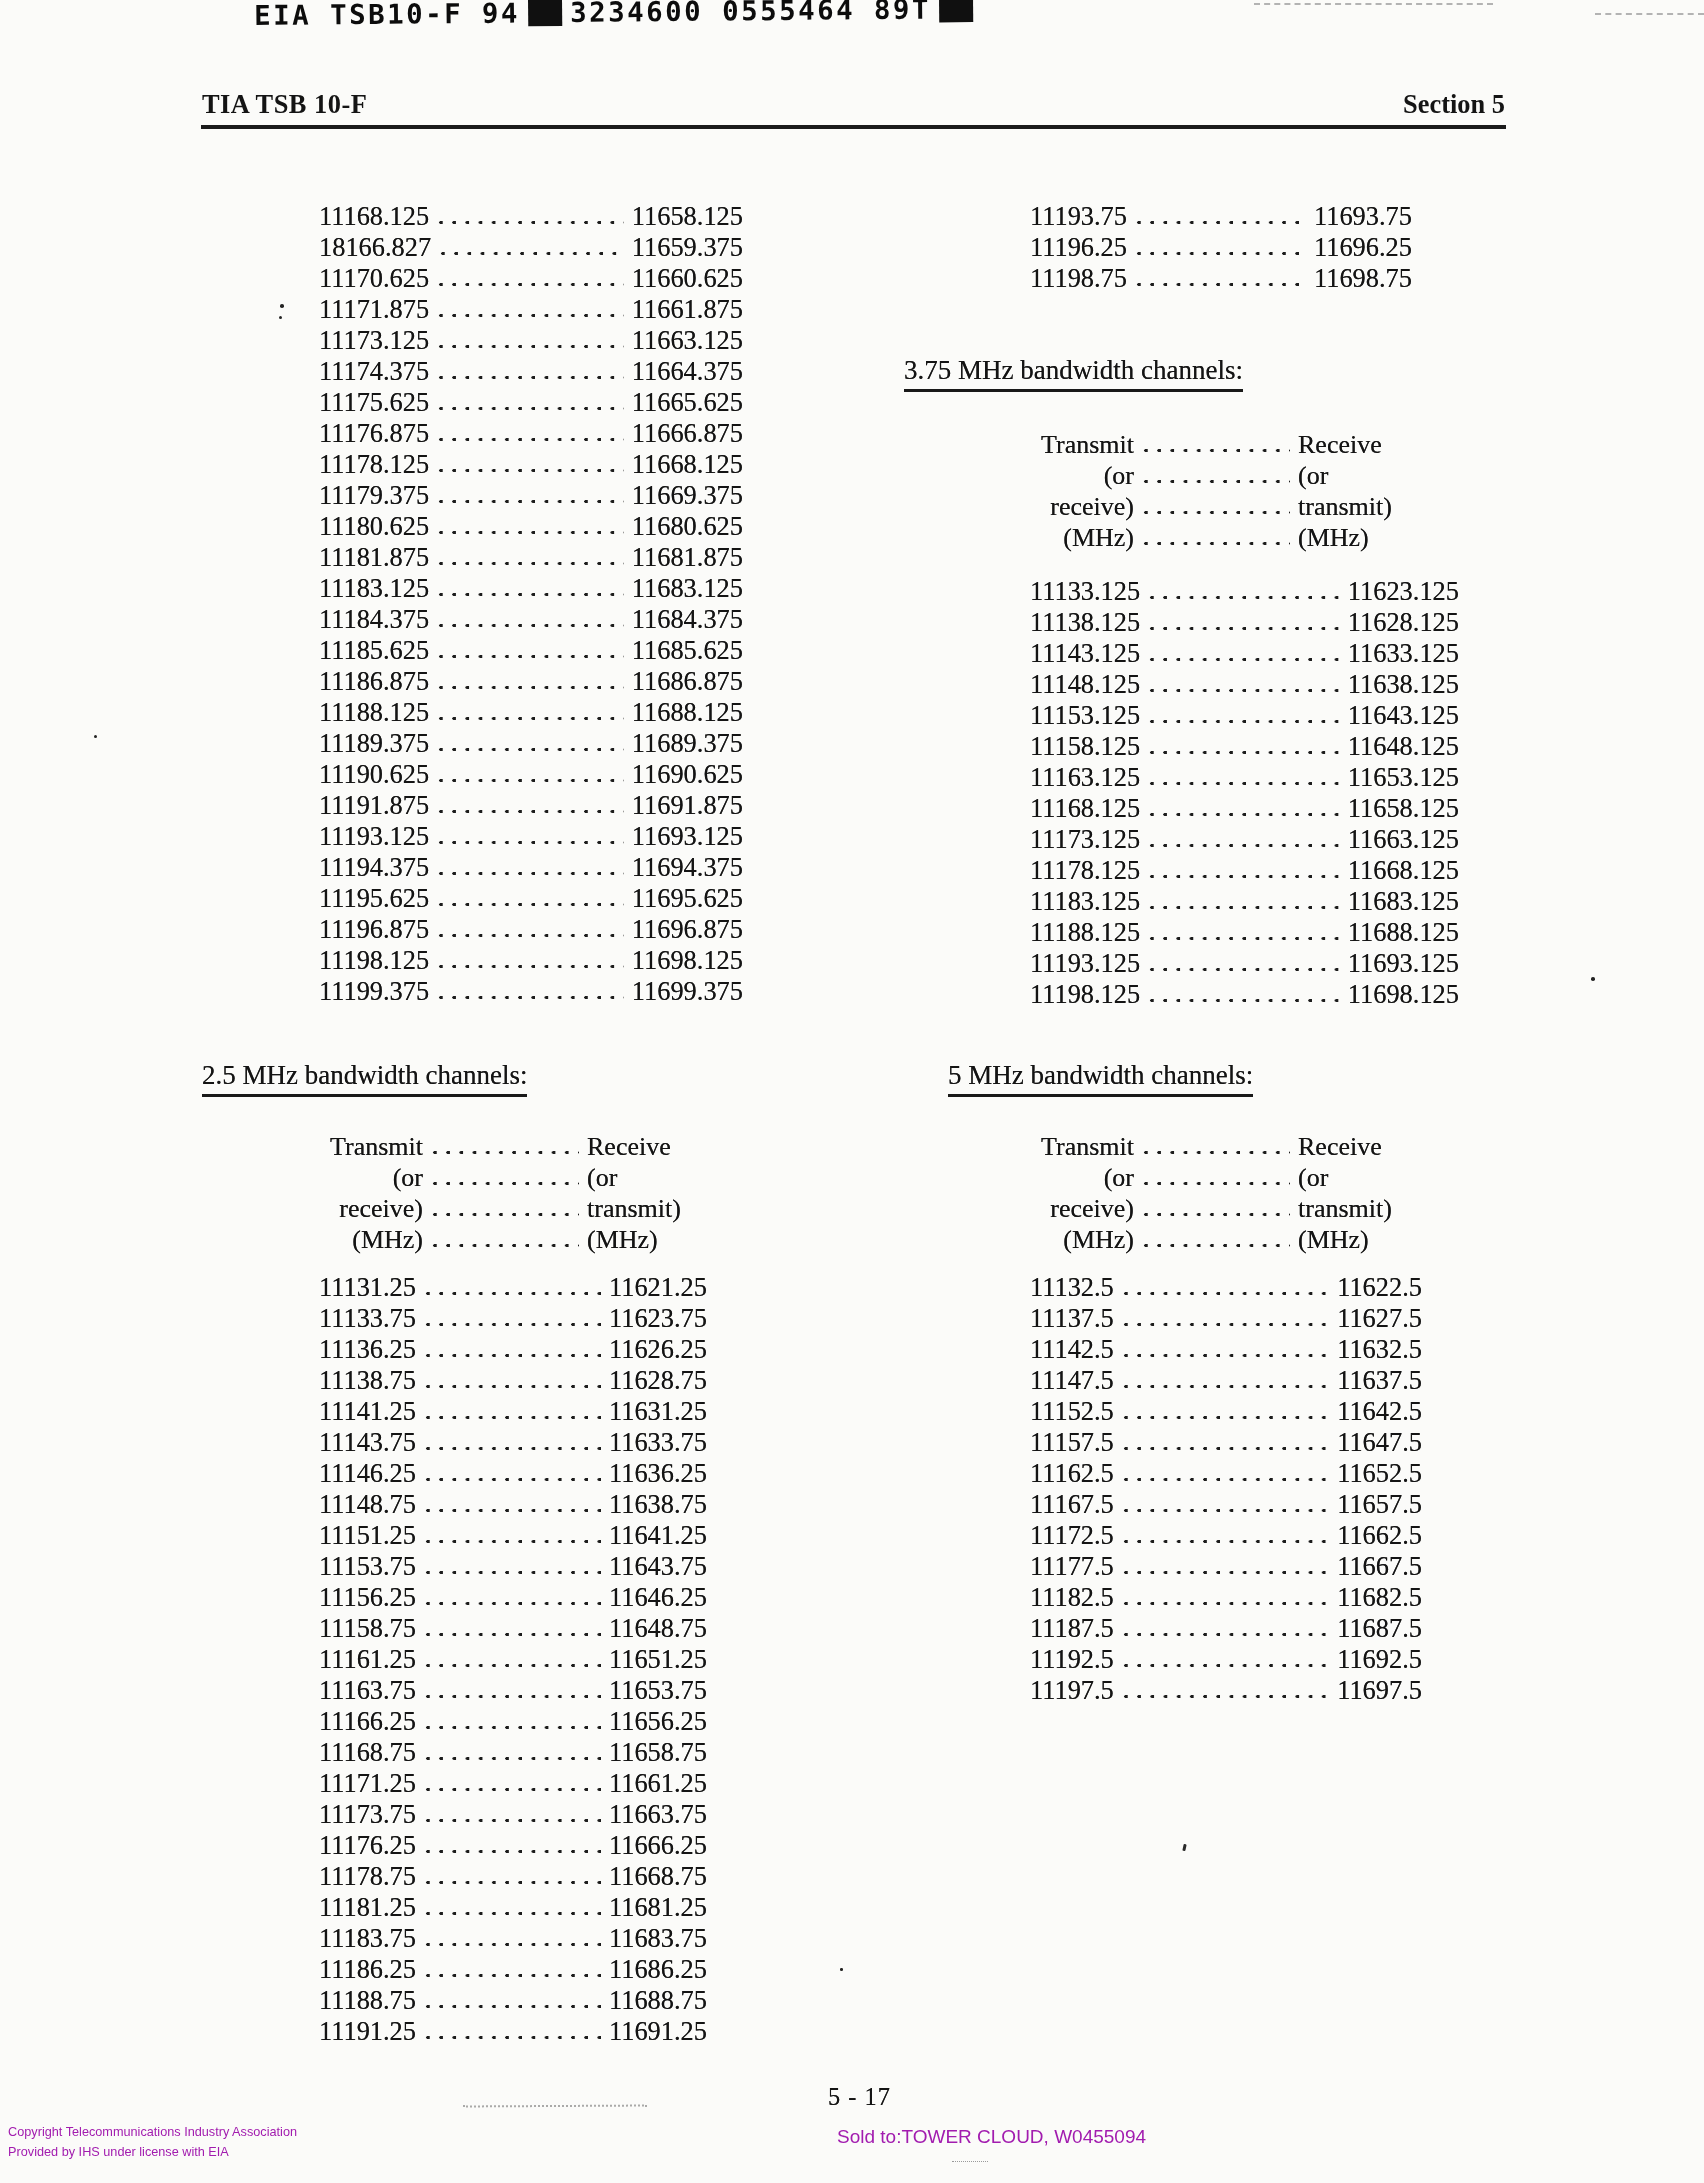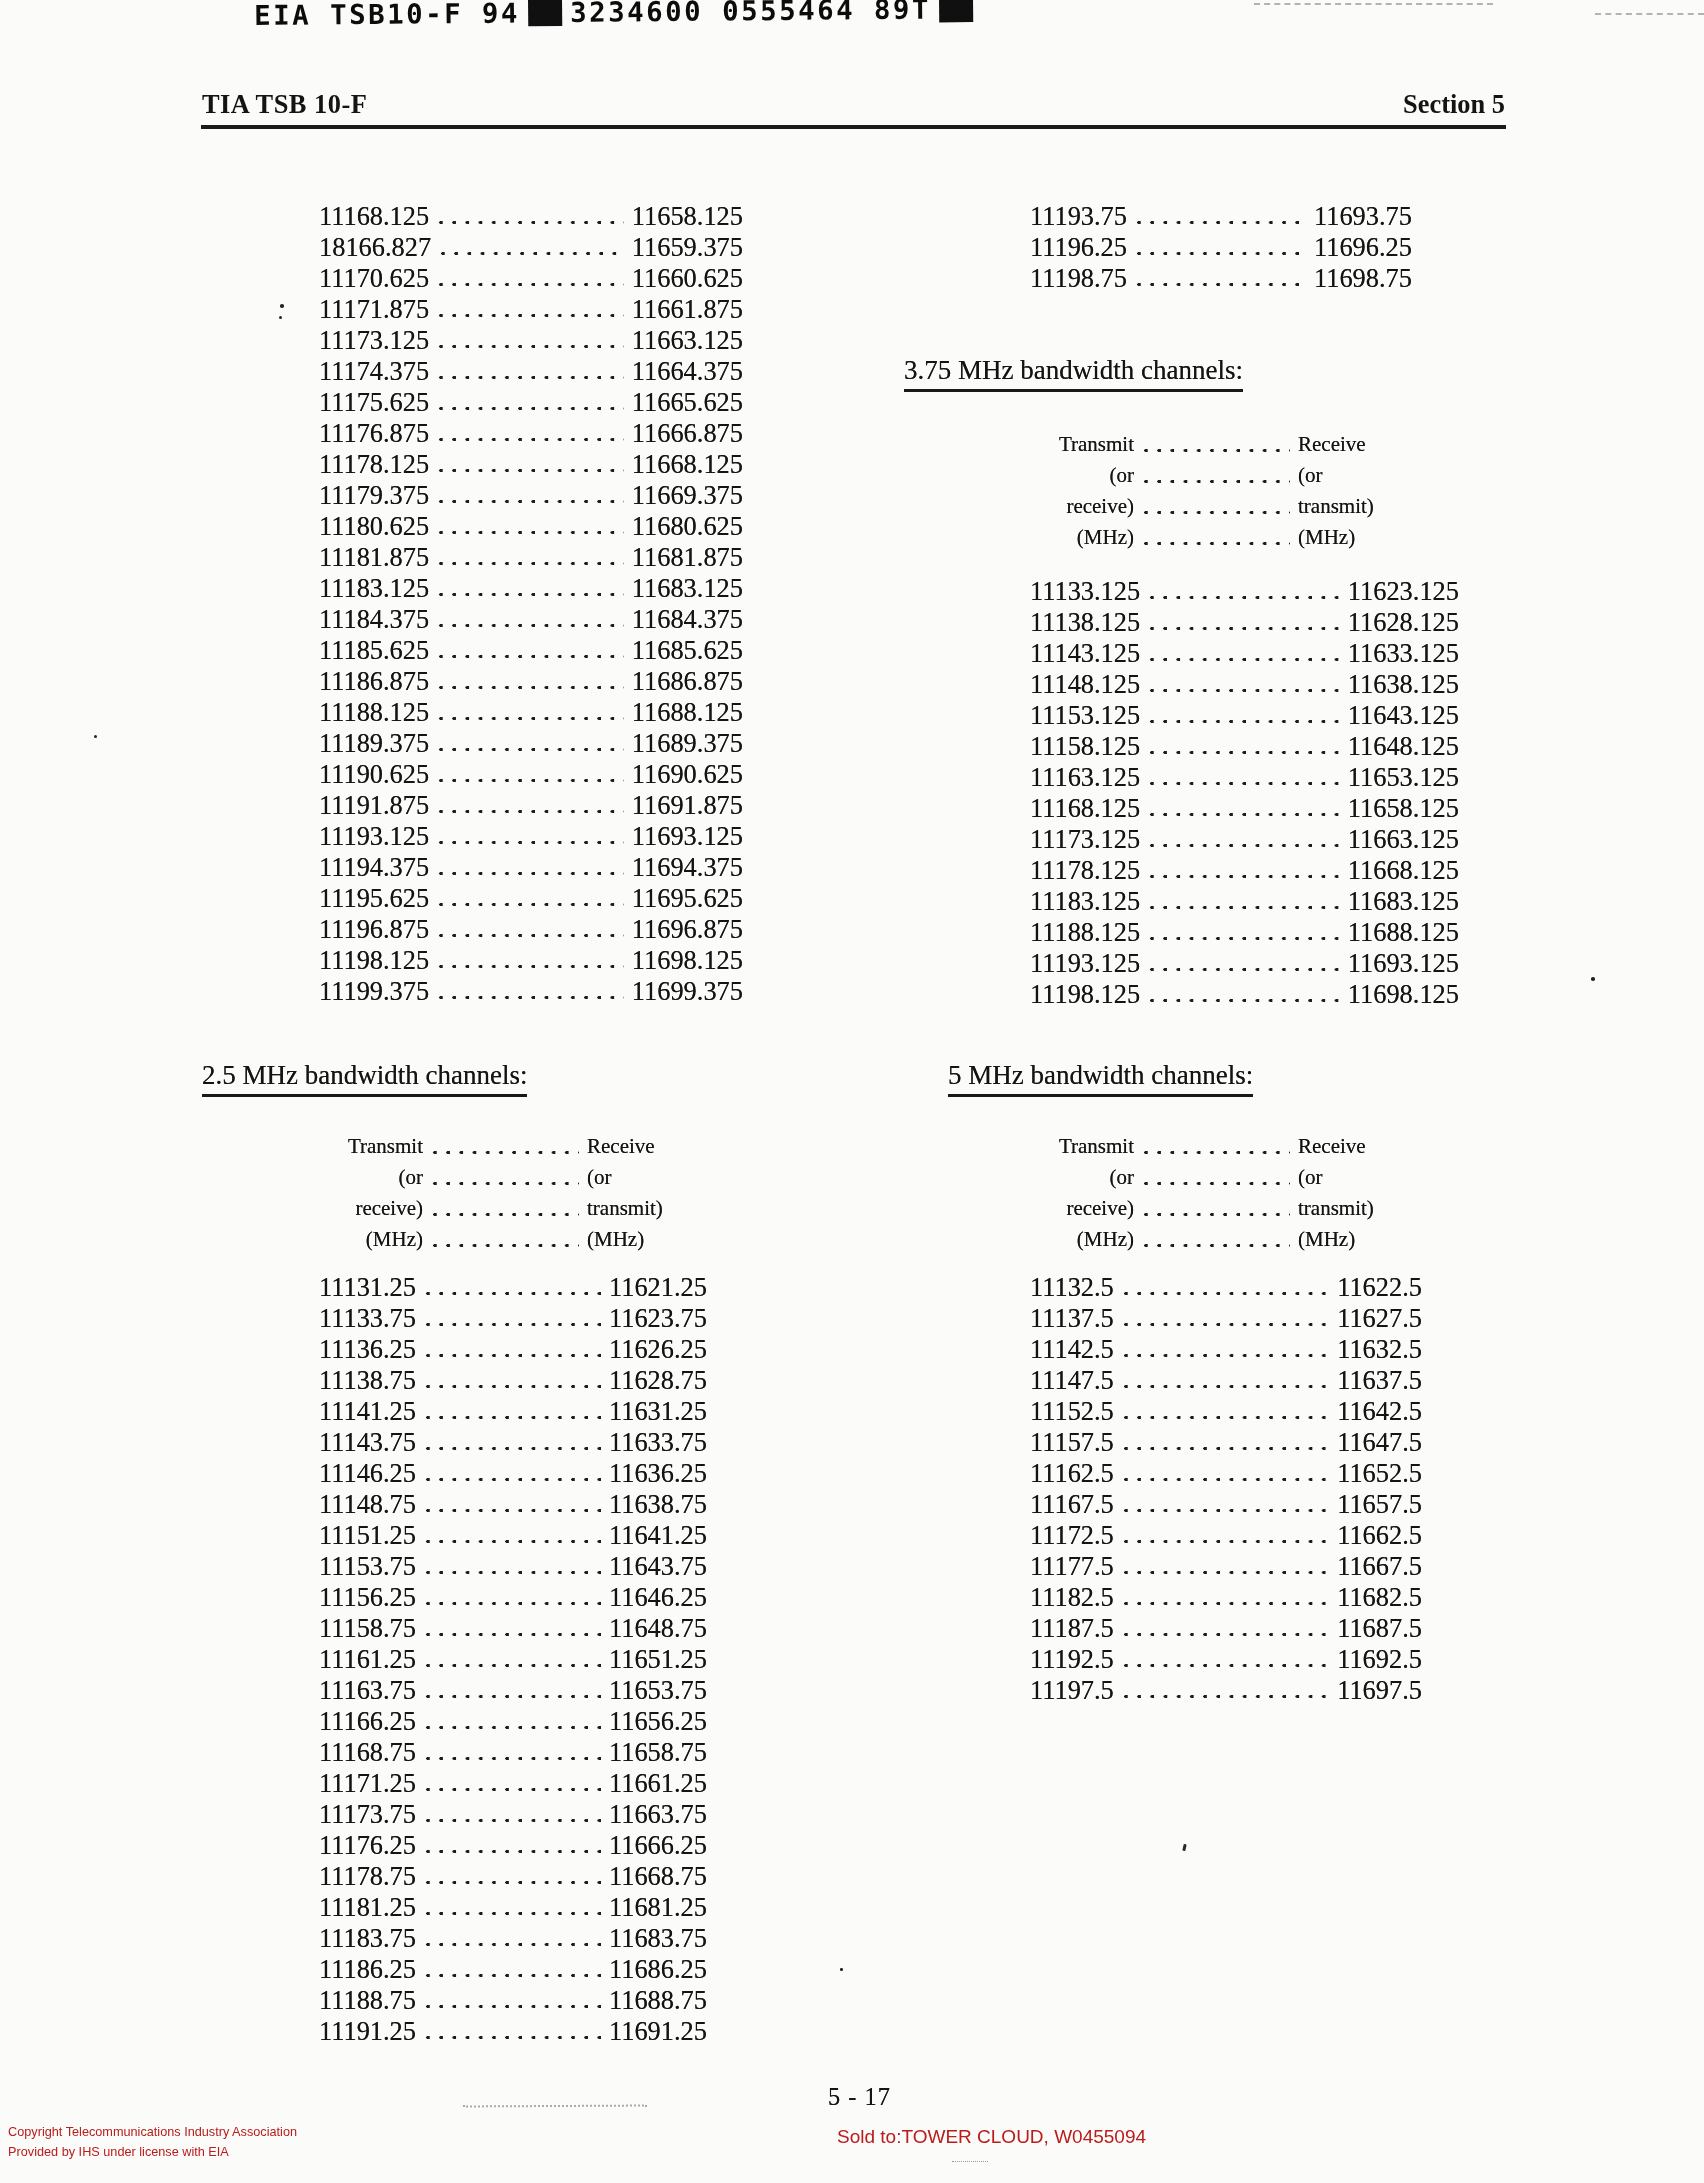--- a/index.html
+++ b/index.html
@@ -34,29 +34,29 @@
     flex:1 1 auto;align-self:flex-end;height:7.1px;margin:0 8.1px 5.6px 9.1px;
     background-image:radial-gradient(circle at 3px 50%, #1c1c1c 1.6px, rgba(0,0,0,0) 2px);
     background-size:13.2px 100%;background-repeat:repeat-x;
   }
   
   .band-title{
     position:absolute;font-size:27px;text-shadow:0 0 0.3px rgba(0,0,0,.7);
     border-bottom:3px solid #191919;padding-bottom:2.5px;white-space:nowrap;
   }
   
-  .pair-header{position:absolute;font-size:21px;text-shadow:0 0 0.3px rgba(0,0,0,.7);}
+  .pair-header{position:absolute;font-size:26px;text-shadow:0 0 0.3px rgba(0,0,0,.7);}
   .hrow{display:flex;height:31px;line-height:31px;}
   .hl{width:104px;text-align:right;white-space:pre;}
   .hr{width:109px;white-space:pre;}
 
   
   .page-number{left:828px;top:2083px;font-size:24.4px;letter-spacing:1px;text-shadow:0 0 0.3px rgba(0,0,0,.7);}
   .footer-smudge{left:463px;top:2105px;width:184px;border-top:2px dotted rgba(70,70,70,.45);transform:rotate(-.3deg);}
-  .small-print{font-family:"Liberation Sans",sans-serif;font-size:12.7px;line-height:20px;color:#b91c1c;}
+  .small-print{font-family:"Liberation Sans",sans-serif;font-size:12.7px;line-height:20px;color:#a21caf;}
   .copyright{left:8.1px;top:2122px;}
   .sold-to{left:837px;top:2127px;font-size:19px;}
   .sold-dash{left:952px;top:2161px;width:36px;border-top:1.5px dotted rgba(90,90,90,.6);}
 
   
   .speck{position:absolute;background:#232323;border-radius:50%;}
   .tick{position:absolute;background:#2a2a2a;border-radius:1px;}
 </style>
 </head>
 <body>

